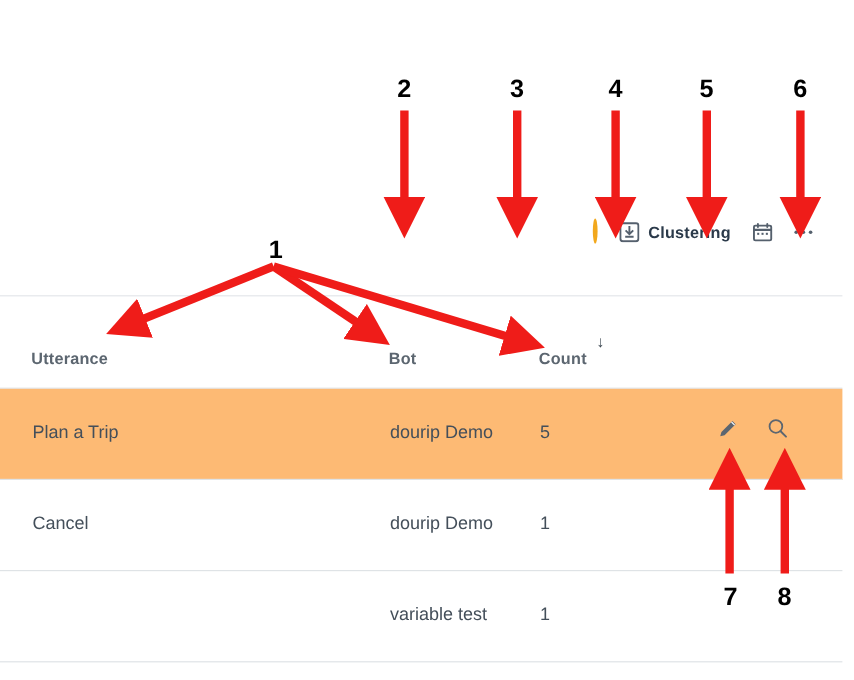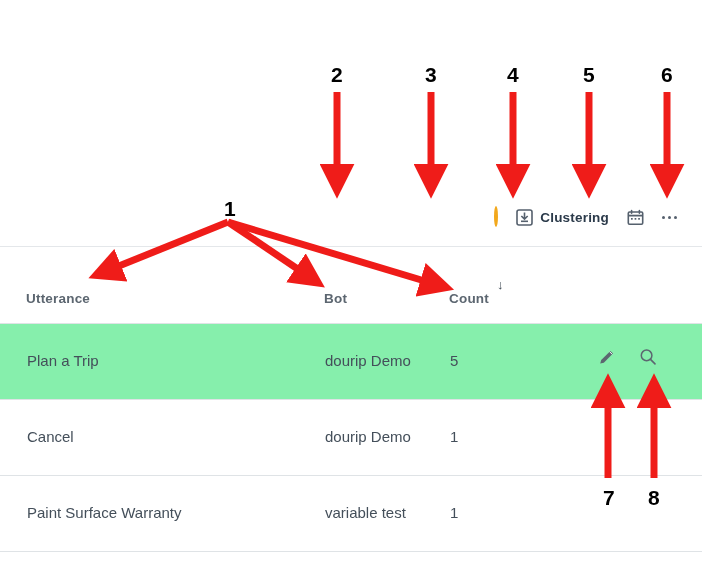--- a/index.html
+++ b/index.html
@@ -44,21 +44,21 @@
     font-weight: 300;
     line-height: 33px;
     color: #3f4a59;
     letter-spacing: 0.1px;
   }
 
   
   #toolbar {
     position: absolute;
     right: 16px;
-    top: 44px;
+    top: 20px;
     display: flex;
     align-items: flex-start;
     gap: 0px;
   }
   .tool {
     display: flex;
     align-items: center;
     gap: 7px;
     height: 26px;
     padding: 0 9px;
@@ -133,21 +133,21 @@
     color: #3d4852;
     cursor: pointer;
   }
 
   .row {
     height: 76px;
     position: relative;
     border-bottom: 1px solid #dfe3e6;
     box-sizing: border-box;
   }
-  .row.selected { background: #86efac; text-decoration: underline; }
+  .row.selected { background: #fdba74; text-decoration: underline; }
   .cell {
     position: absolute;
     top: 28px;
     font-size: 15px;
     font-weight: 300;
     color: #444f5a;
     white-space: nowrap;
   }
   .c-utterance { left: 27px; }
   .c-bot { left: 325px; }
@@ -259,21 +259,20 @@
       </div>
     </div>
 
     <div class="row">
       <div class="cell c-utterance">Cancel</div>
       <div class="cell c-bot">dourip Demo</div>
       <div class="cell c-count">1</div>
     </div>
 
     <div class="row">
-      <div class="cell c-utterance">Paint Surface Warranty</div>
       <div class="cell c-bot">variable test</div>
       <div class="cell c-count">1</div>
     </div>
 
   </div>
 </div>
 
 <svg id="annotations" viewBox="0 0 712 567">
   <defs>
     <marker id="ah" markerWidth="5" markerHeight="5" refX="2.6" refY="2.5" orient="auto">

